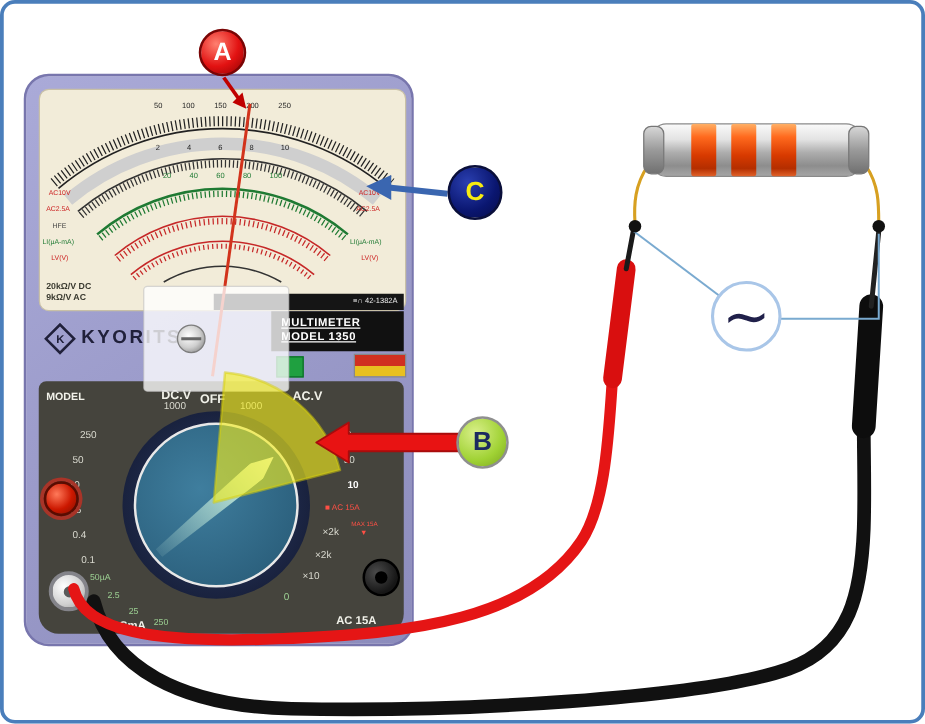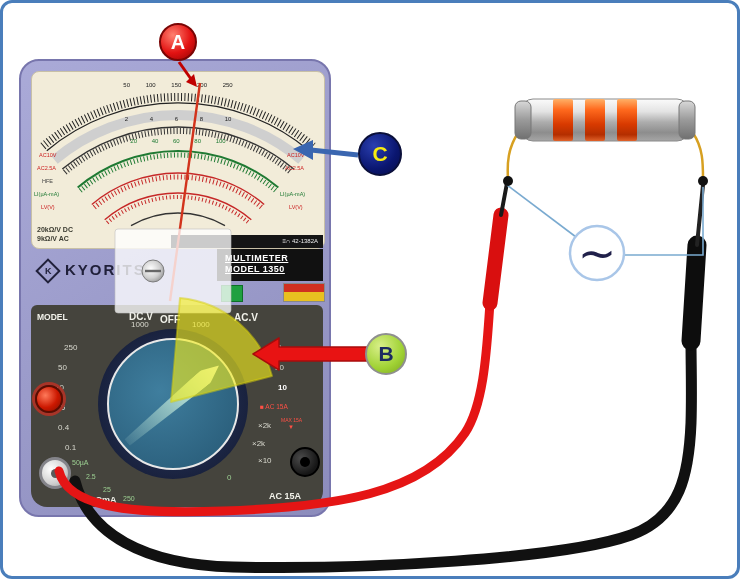--- a/index.html
+++ b/index.html
@@ -118,21 +118,21 @@
       <span class="pl pgrn" style="left:72px;top:181px;font-size:7px;">25</span>
       <span class="pl pgrn" style="left:92px;top:190px;font-size:7px;">250</span>
       <span class="plw" style="left:58px;top:190px;">DCmA</span>
 
       <span class="pl" style="left:237px;top:38px;">250</span>
       <span class="pl" style="left:244px;top:58px;">50</span>
       <span class="pl" style="left:247px;top:78px;color:#fff;font-weight:bold;">10</span>
       <span class="pl pred" style="left:229px;top:98px;font-size:6.5px;">■ AC 15A</span>
       <span class="pl" style="left:227px;top:116px;">×2k</span>
       <span class="pl" style="left:221px;top:134px;">×2k</span>
-      <span class="pl" style="left:211px;top:151px;margin-left:16px;">×10</span>
+      <span class="pl" style="left:211px;top:151px;">×10</span>
       <span class="pl pred" style="left:250px;top:112px;font-size:5px;">MAX 15A</span>
       <span class="pl pred" style="left:257px;top:119px;font-size:6px;">▼</span>
       <span class="pl pgrn" style="left:196px;top:168px;">0</span>
       <span class="plw" style="left:238px;top:186px;">AC 15A</span>
 
       <div id="dial-outer">
         <div id="dial-inner">
           <div id="dial-pointer"></div>
         </div>
       </div>

